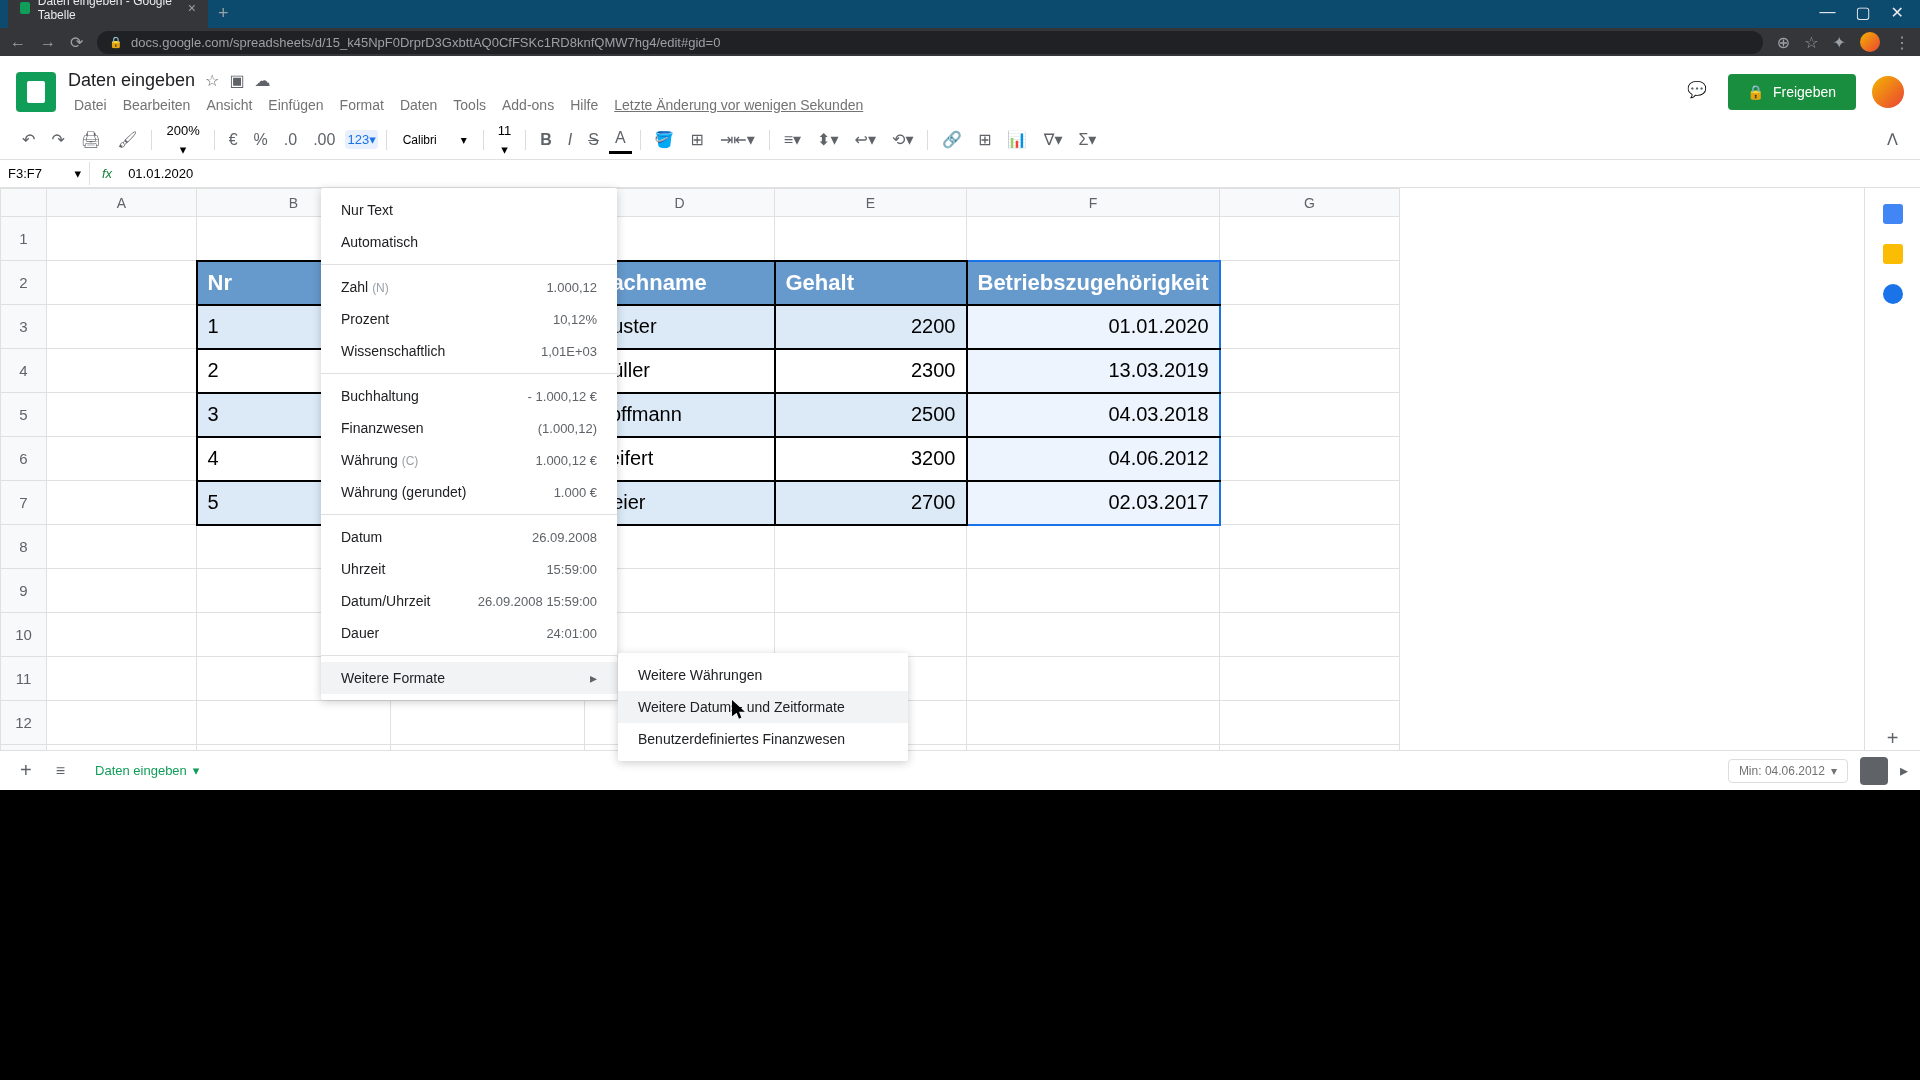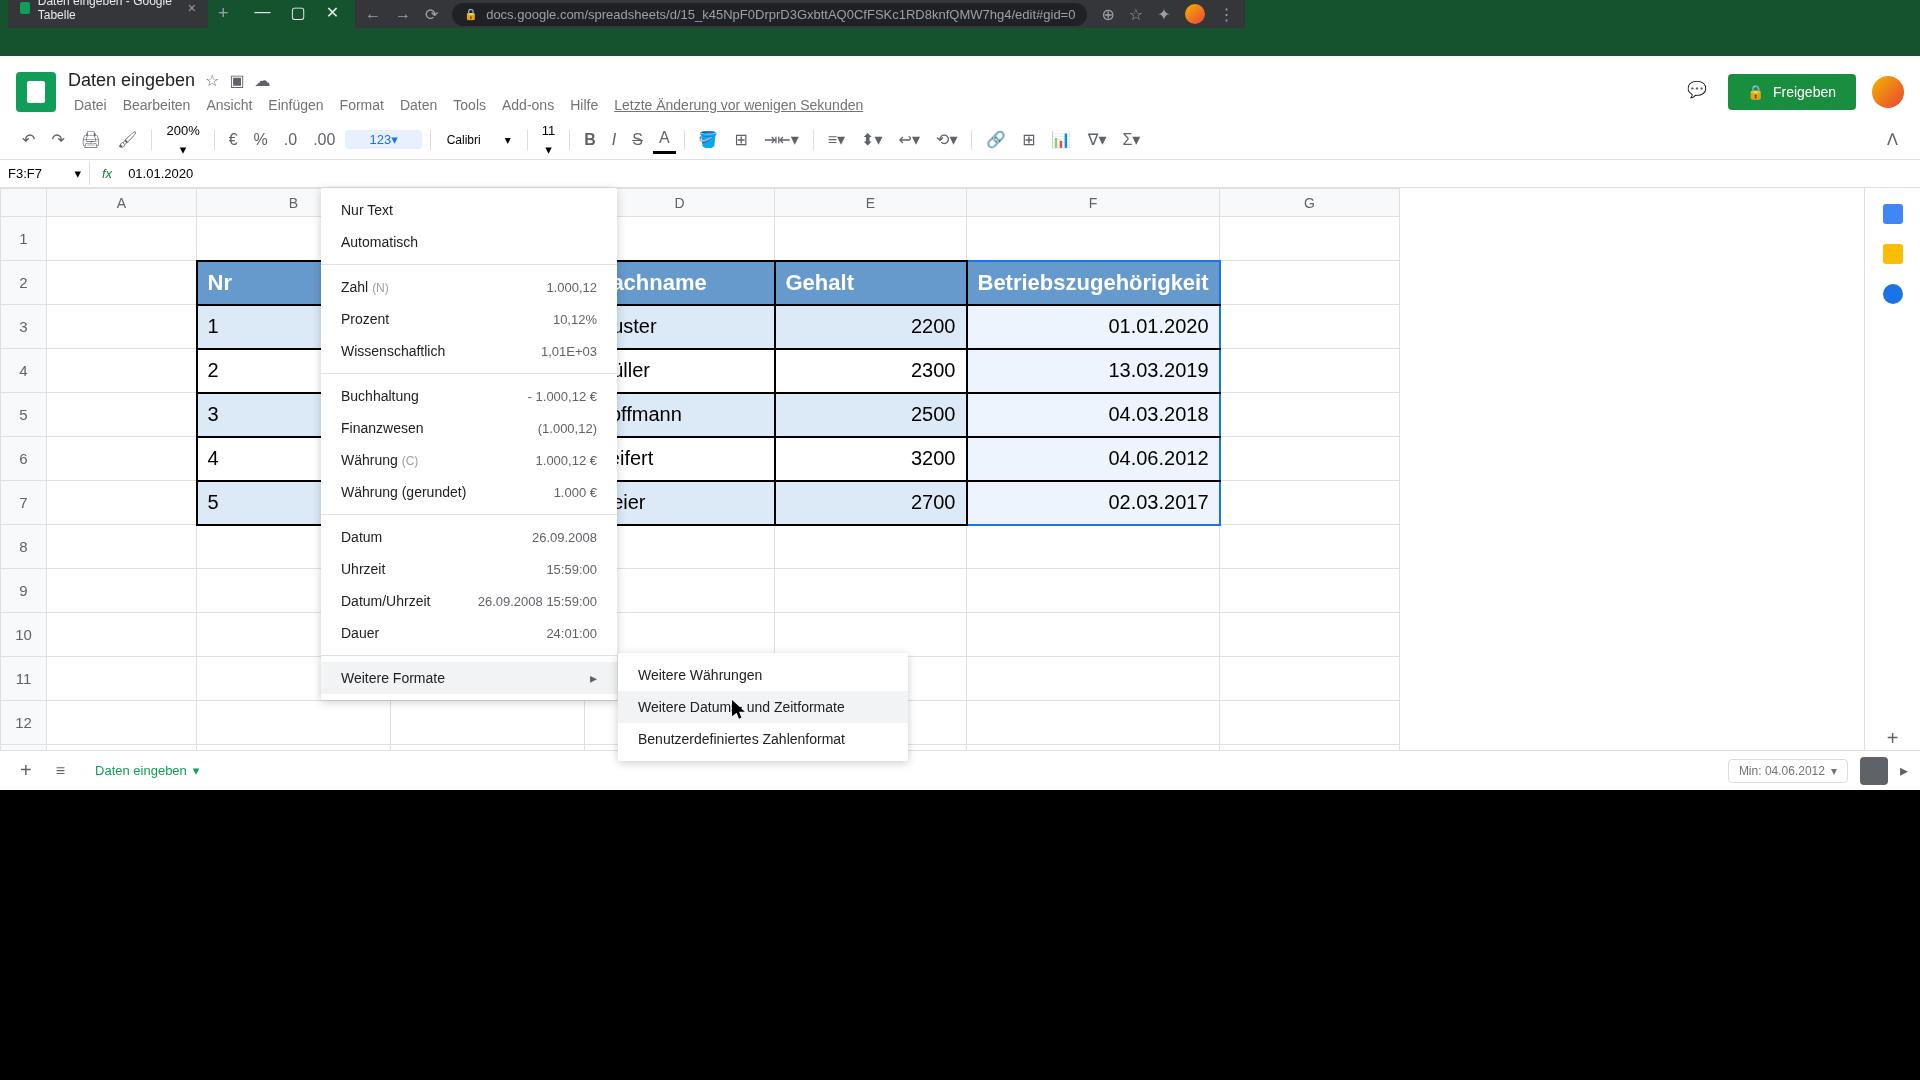--- a/index.html
+++ b/index.html
@@ -1,19 +1,19 @@
 <!DOCTYPE html>
 <html><head>
 <meta charset="utf-8">
 <style>
 * { margin: 0; padding: 0; box-sizing: border-box; font-family: Arial, sans-serif; }
 body { background: #fff; overflow: hidden; width: 1920px; height: 1080px; }
 
 
-.browser-top { background: #14532d; height: 56px; display: flex; }
+.browser-top { background: #0c4a6e; height: 56px; display: flex; flex-direction: column; }
 .tab-bar { height: 28px; display: flex; align-items: flex-end; padding-left: 8px; }
 .tab { background: #35363a; color: #e8eaed; font-size: 12px; padding: 6px 12px; border-radius: 8px 8px 0 0; display: flex; align-items: center; gap: 8px; width: 200px; }
 .tab-close { margin-left: auto; color: #9aa0a6; font-size: 14px; }
 .tab-add { color: #9aa0a6; padding: 4px 10px; font-size: 18px; }
 .window-controls { margin-left: auto; display: flex; gap: 20px; padding: 6px 16px; color: #e8eaed; }
 .address-bar { background: #35363a; height: 28px; display: flex; align-items: center; padding: 0 10px; gap: 14px; }
 .nav-btn { color: #9aa0a6; font-size: 16px; }
 .url-box { flex: 1; background: #202124; border-radius: 14px; padding: 4px 12px; color: #9aa0a6; font-size: 13px; display: flex; align-items: center; gap: 8px; }
 .url-box .lock { font-size: 11px; }
 .addr-right { display: flex; gap: 14px; color: #9aa0a6; align-items: center; }
@@ -33,21 +33,21 @@
 .header-right { display: flex; align-items: center; gap: 16px; }
 .comment-icon { width: 24px; height: 24px; color: #5f6368; }
 .share-btn { background: #1a8e3f; color: #fff; padding: 10px 20px; border-radius: 4px; font-size: 14px; font-weight: 500; display: flex; align-items: center; gap: 8px; }
 .avatar { width: 32px; height: 32px; border-radius: 50%; background: linear-gradient(135deg,#f4b400,#ea4335); }
 
 
 .toolbar { display: flex; align-items: center; padding: 6px 16px; gap: 4px; border-bottom: 1px solid #e0e0e0; height: 40px; }
 .tb-btn { padding: 4px 6px; color: #5f6368; font-size: 16px; display: flex; align-items: center; }
 .tb-sep { width: 1px; height: 20px; background: #dadce0; margin: 0 4px; }
 .zoom-sel { font-size: 13px; padding: 2px 6px; display: flex; align-items: center; gap: 4px; flex-direction: column; }
-.format-123 { background: #e8f0fe; color: #1a73e8; padding: 2px 24px; border-radius: 4px; font-size: 13px; display: flex; align-items: center; }
+.format-123 { background: #e8f0fe; color: #1a73e8; padding: 2px 2px; border-radius: 4px; font-size: 13px; display: flex; align-items: center; }
 .font-sel { font-size: 12px; padding: 2px 8px; display: flex; align-items: center; gap: 24px; }
 .tb-right { margin-left: auto; }
 
 
 .formula-bar { display: flex; align-items: center; border-bottom: 1px solid #e0e0e0; height: 28px; }
 .name-box { width: 90px; padding: 4px 8px; font-size: 13px; border-right: 1px solid #e0e0e0; display: flex; justify-content: space-between; align-items: center; }
 .fx-label { padding: 0 12px; color: #15803d; font-style: italic; font-size: 13px; }
 .formula-input { padding: 4px; font-size: 13px; flex: 1; }
 
 
@@ -458,21 +458,21 @@
 </div>
 
 <div class="dropdown dd-sub">
   <div class="dd-item">
       <span>Weitere Währungen</span>
     </div>
   <div class="dd-item dd-hover">
       <span>Weitere Datums- und Zeitformate</span>
     </div>
   <div class="dd-item">
-      <span>Benutzerdefiniertes Zahlenformat</span>
+      <span>Benutzerdefiniertes Finanzwesen</span>
     </div>
 </div>
 
 <div class="sheet-tabs">
   <span class="sheet-add">+</span>
   <span class="sheet-menu">≡</span>
   <div class="sheet-tab">
       <span>Daten eingeben</span>
       <span>▾</span>
     </div>

